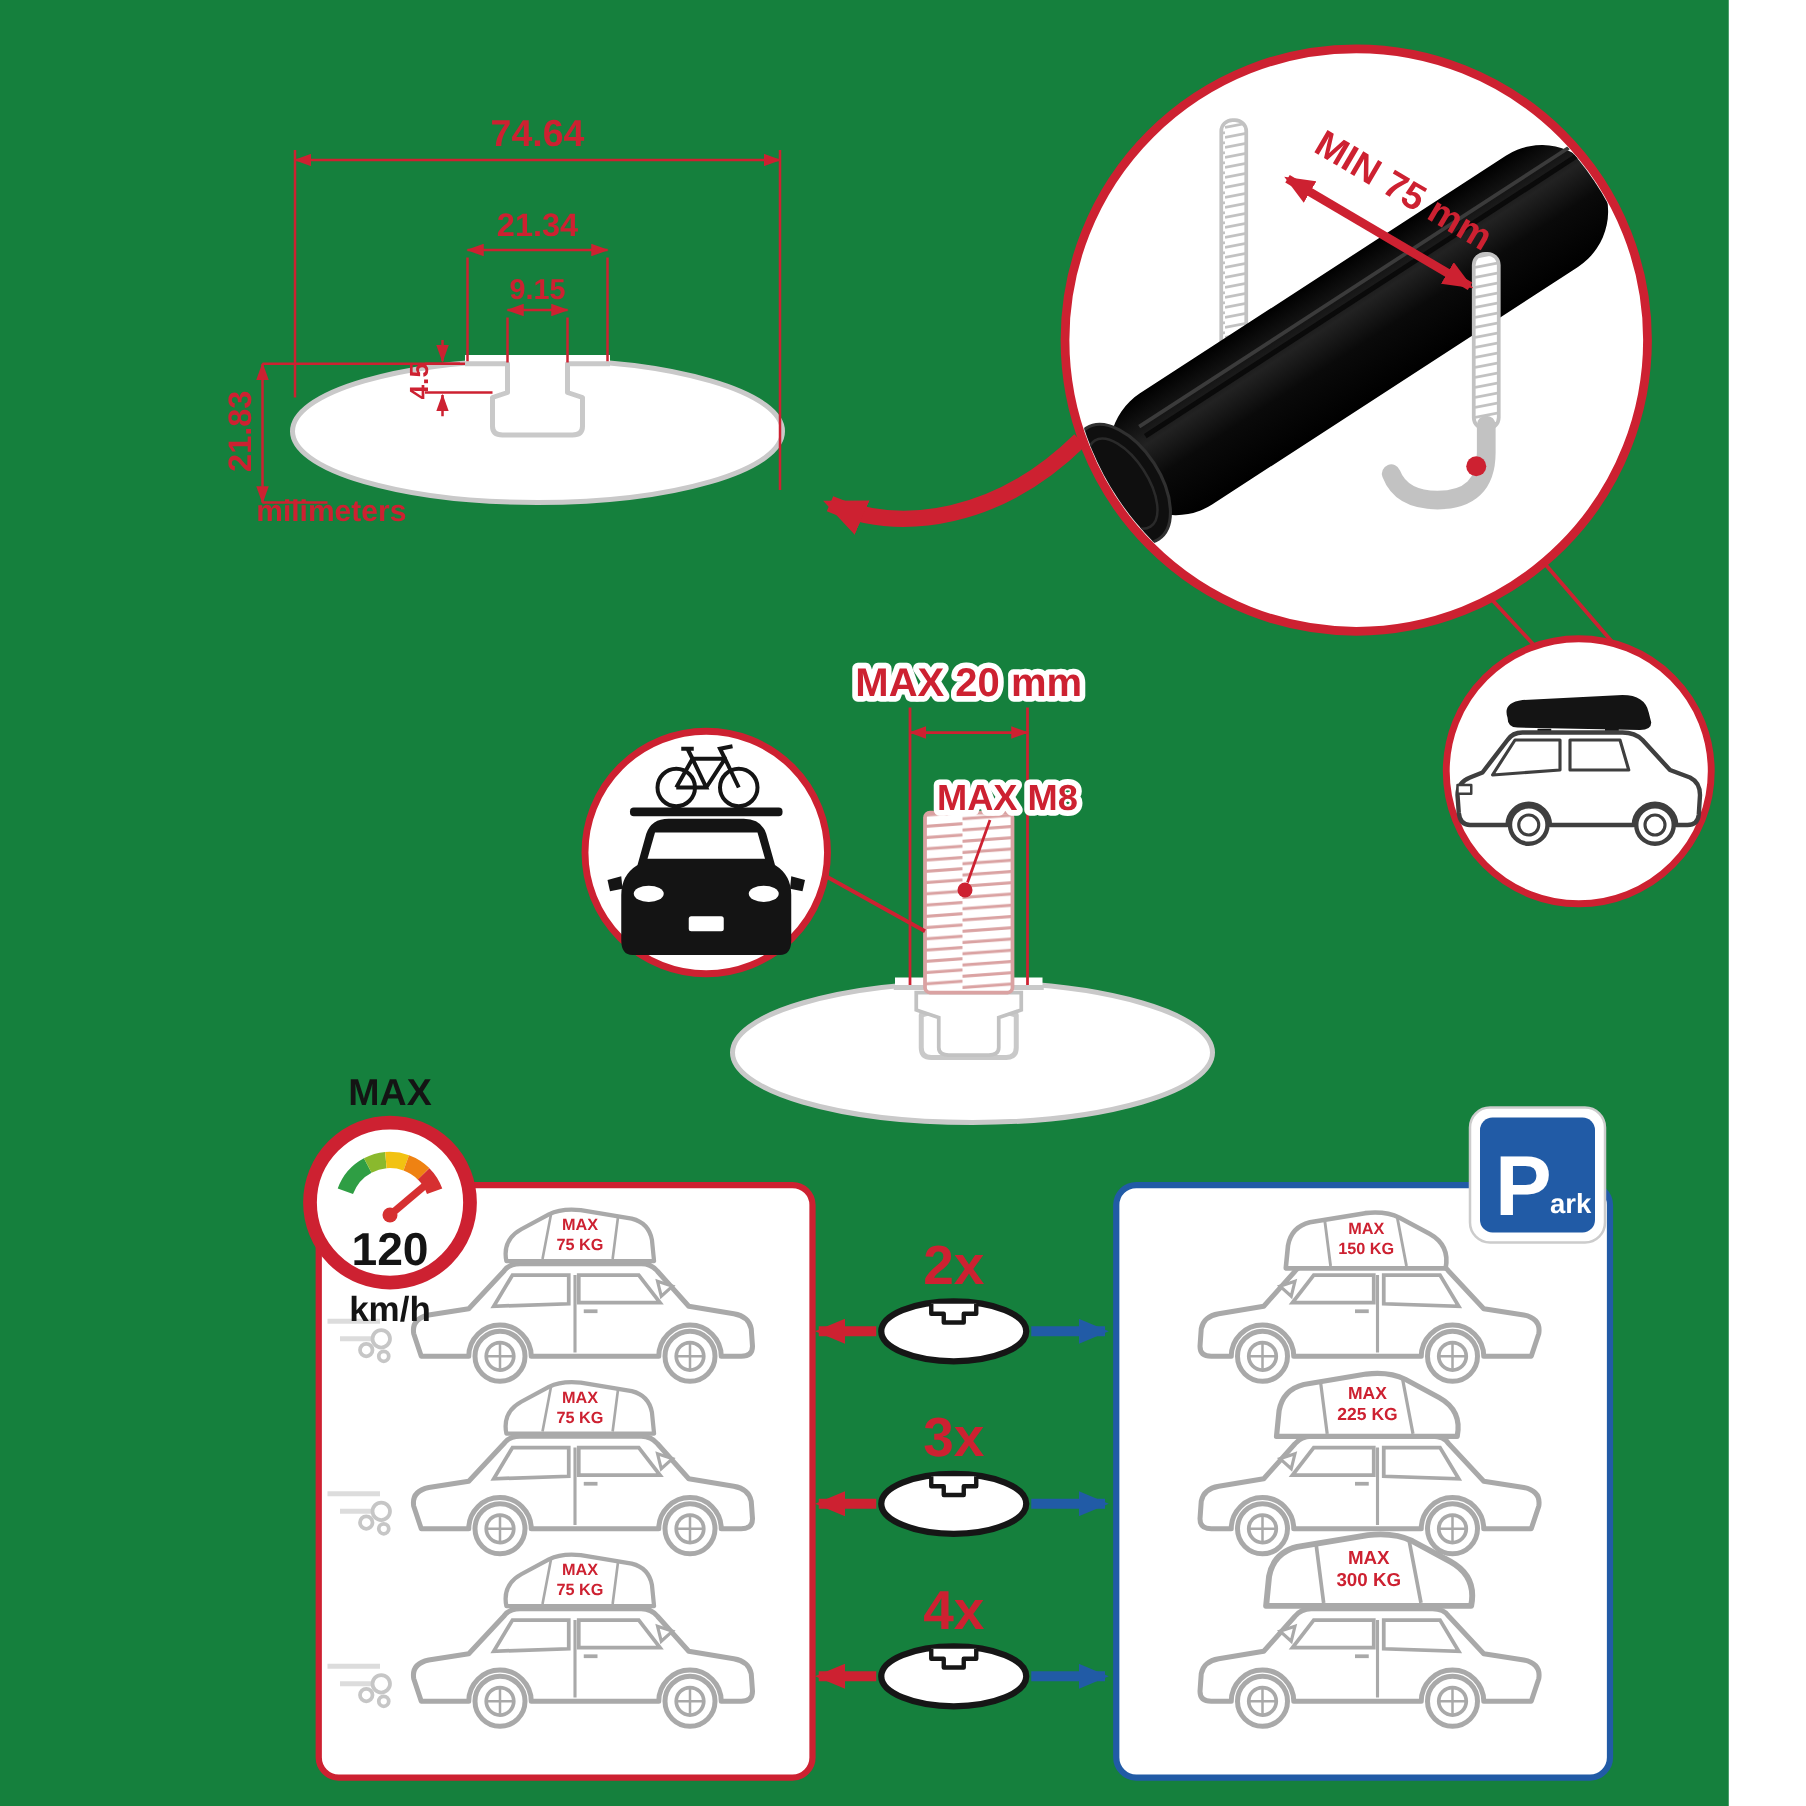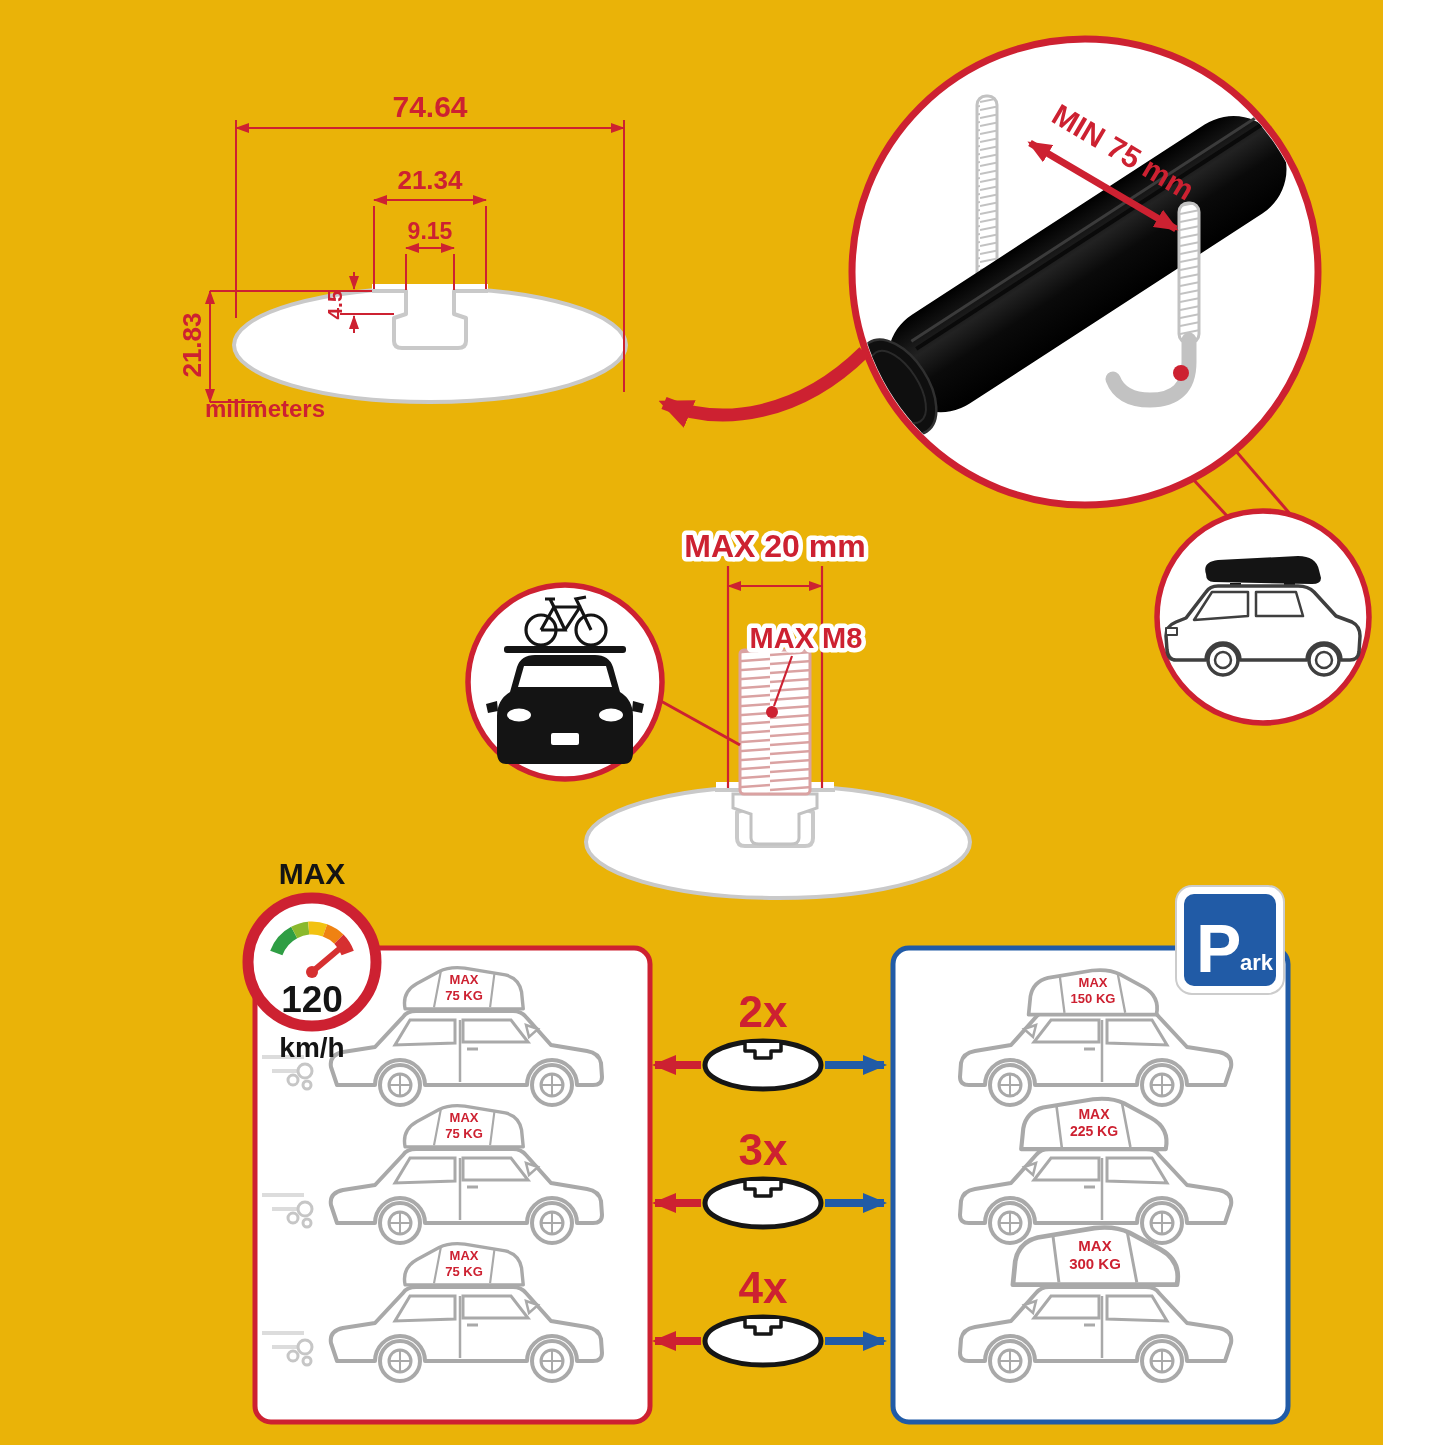--- a/index.html
+++ b/index.html
@@ -1,16 +1,16 @@
 <!DOCTYPE html>
 <html><head>
 <meta charset="utf-8">
 <style>
   html,body{margin:0;padding:0;background:#fff;}
-  .stage{position:relative;width:1383px;height:1445px;background:#eab308;overflow:hidden;
+  .stage{position:relative;width:1383px;height:1445px;background:#15803d;overflow:hidden;
          font-family:"Liberation Sans","DejaVu Sans",sans-serif;}
   svg{display:block;}
   text{font-family:"Liberation Sans","DejaVu Sans",sans-serif;}
   .tr{fill:#cd2131;font-weight:700;}
   .tb{fill:#141414;font-weight:700;}
   .tw{fill:#ffffff;font-weight:700;}
   .halo{stroke:#ffffff;stroke-width:9px;paint-order:stroke;stroke-linejoin:round;}
 </style>
 </head>
 <body>

